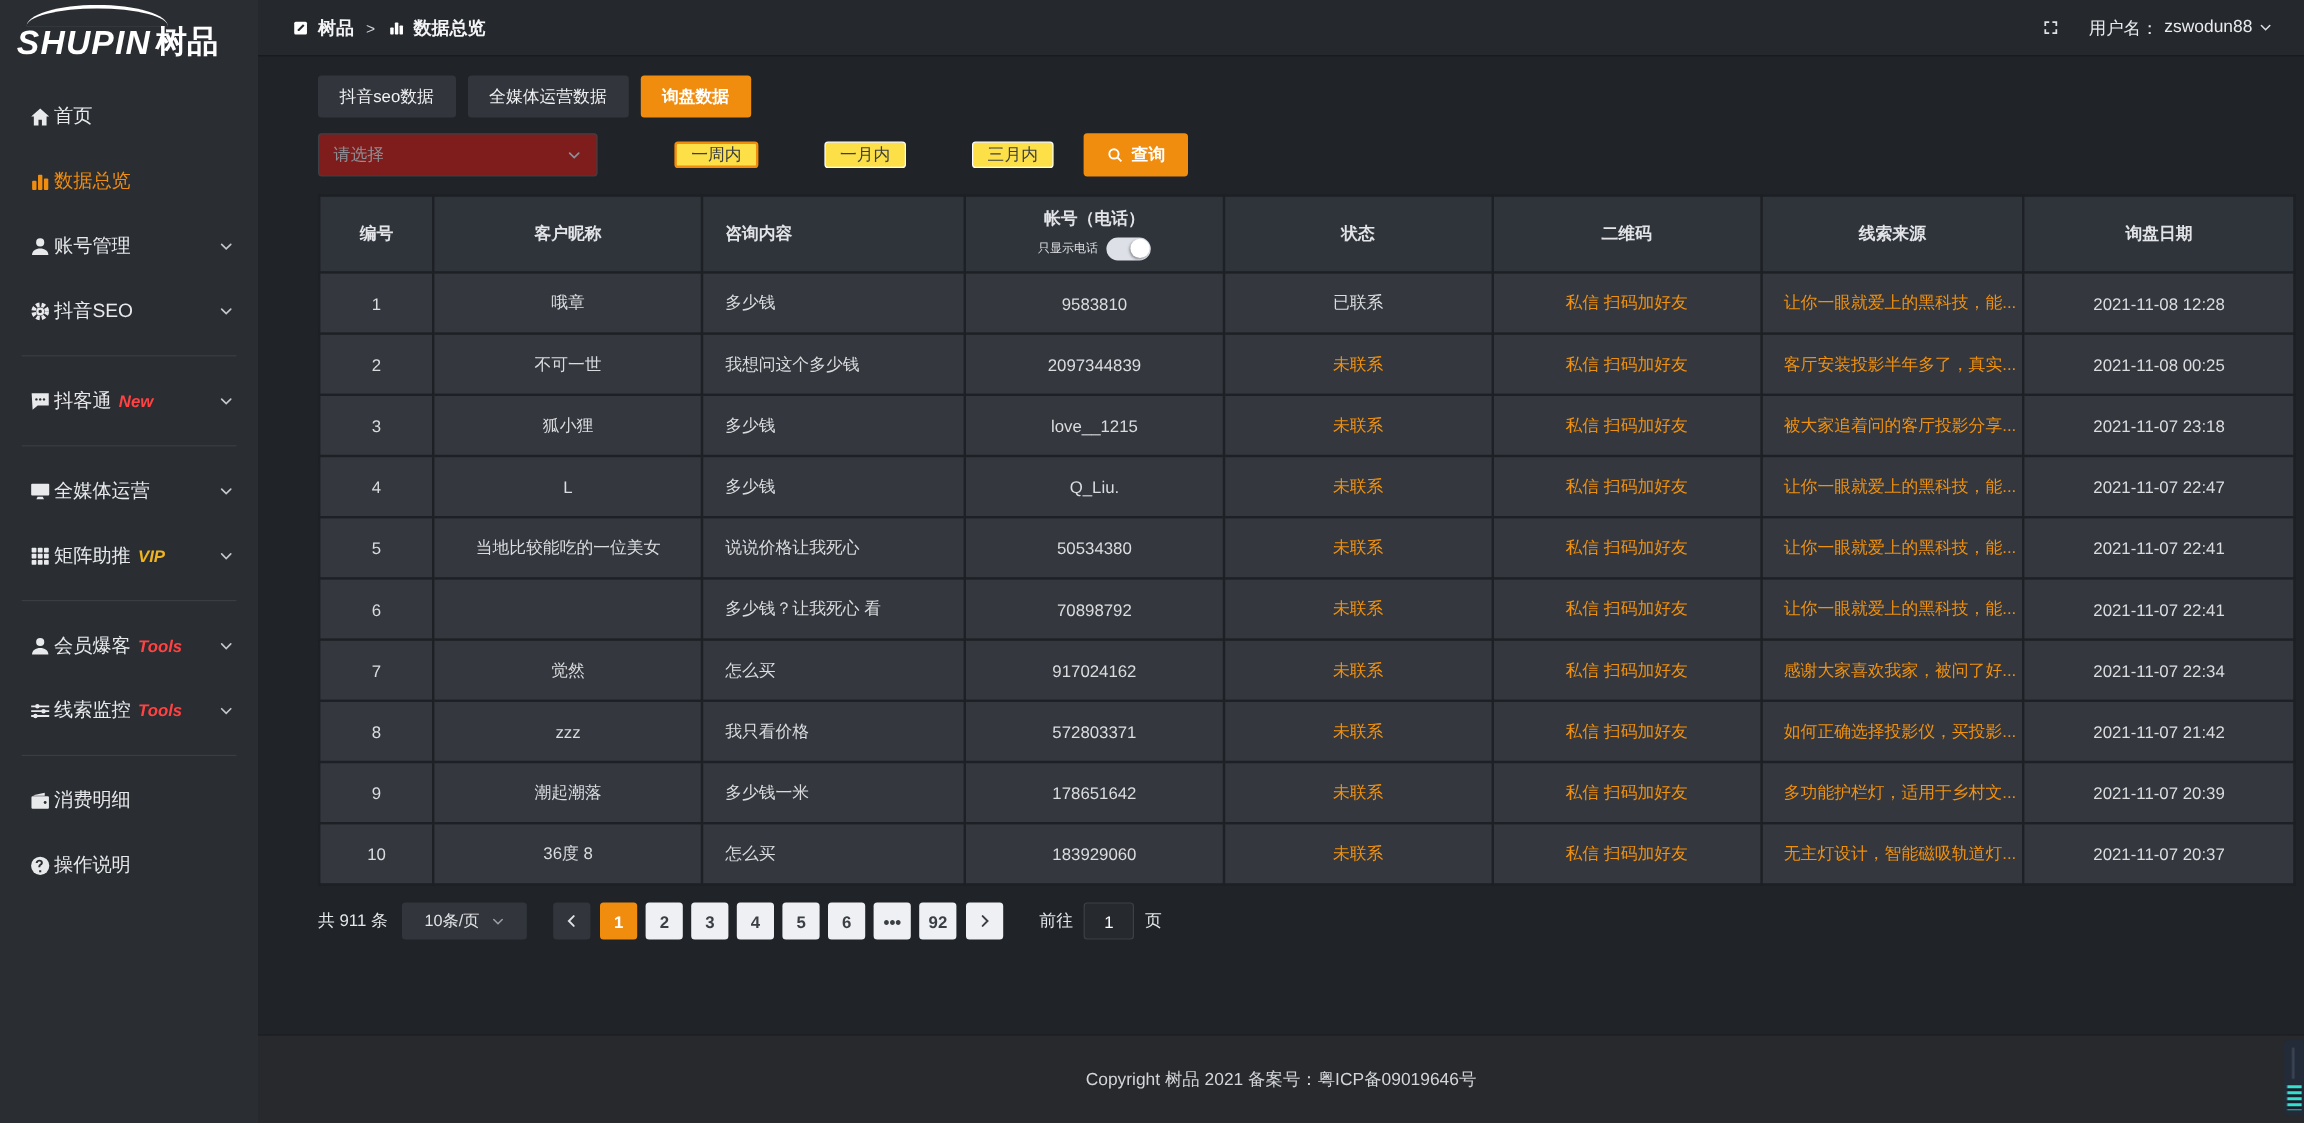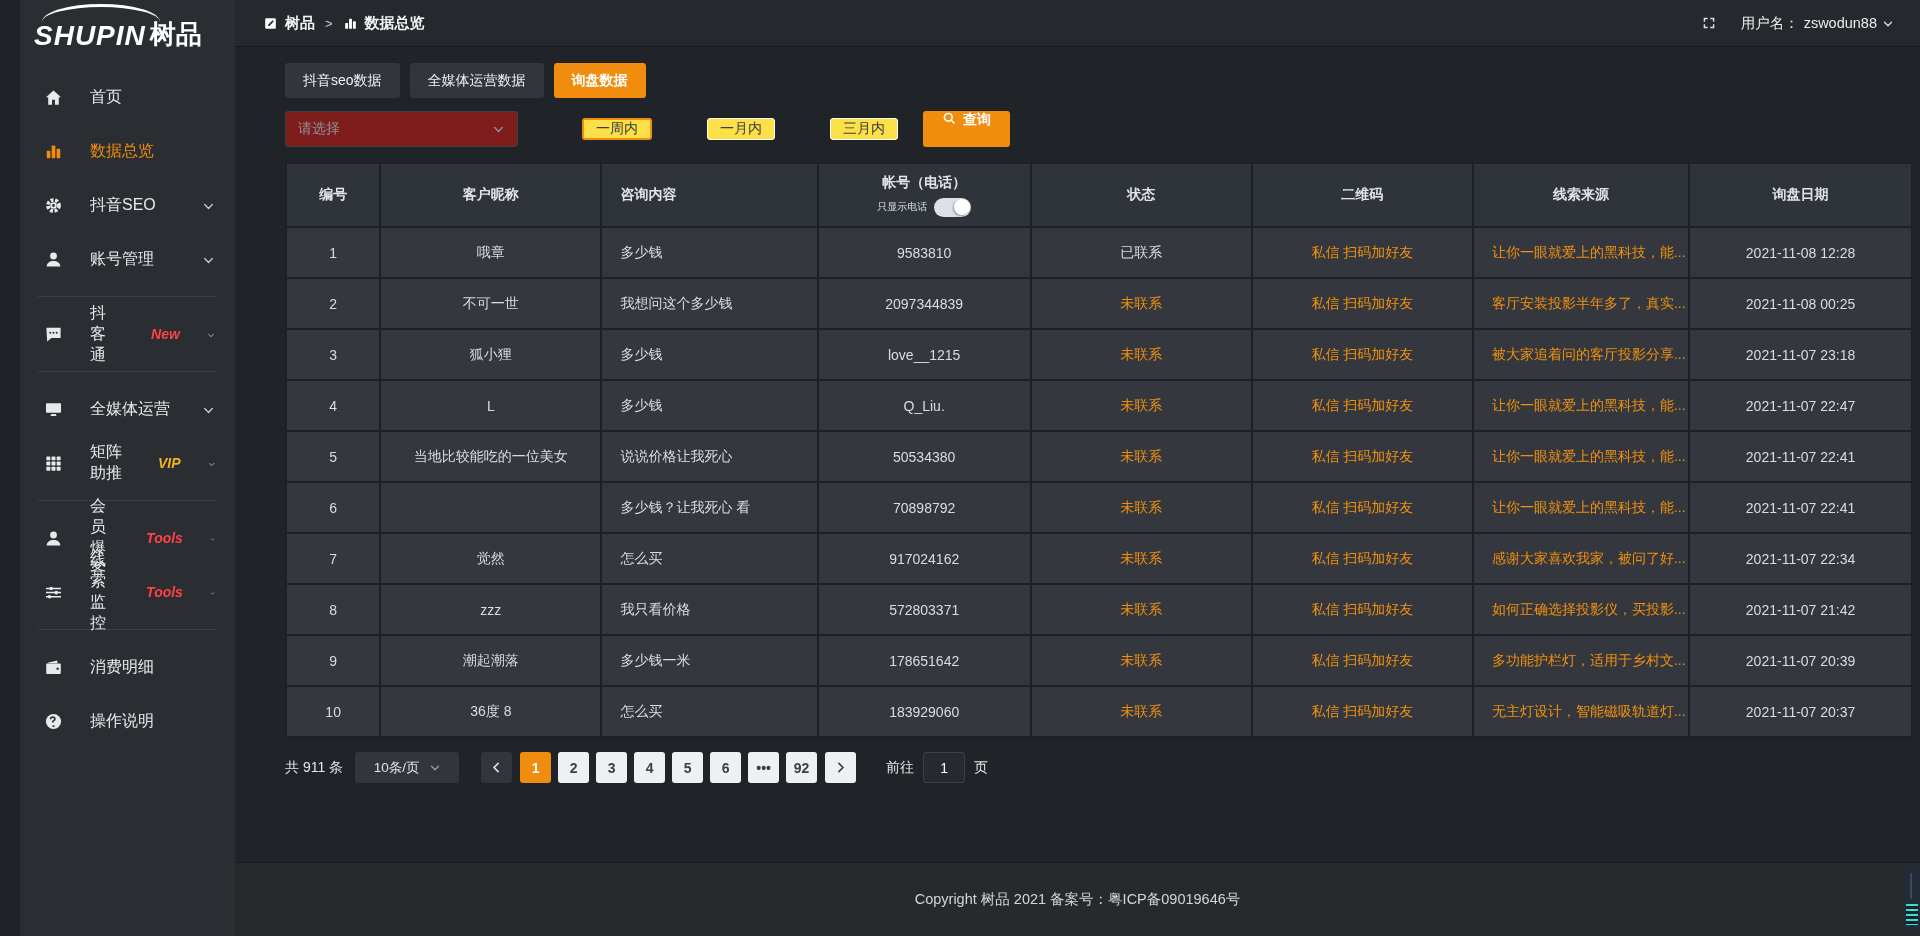--- a/index.html
+++ b/index.html
@@ -2,31 +2,31 @@
 <html><head>
 <meta charset="utf-8">
 <style>
   * { margin:0; padding:0; box-sizing:border-box; }
   html,body { width:1920px; height:936px; overflow:hidden; }
   body {
     font-family:"Liberation Sans","DejaVu Sans",sans-serif;
     background:#1f2226; color:#e4e6e9;
     --accent:#f08c0e; --link:#f0900f; --hot:#ff4242; --vip:#f0b41e;
   }
-  .app { display:flex; width:1920px; height:936px;padding-left:20px; }
+  .app { display:flex; width:1920px; height:936px; }
 
   
   .sidebar { width:215px; background:#2a2d32; flex:none; display:flex; flex-direction:column; }
   .logo { position:relative; height:58px; display:flex; align-items:flex-end; padding:8px 0 6px 14px; cursor:pointer; }
   .logo-arc { position:absolute; top:4px; left:22px; width:118px; height:18px;
     border-top:3px solid #fff; border-radius:50% 50% 0 0 / 100% 100% 0 0; }
   .logo-en { font-weight:800; font-size:28px; letter-spacing:1px; color:#fff; font-style:italic; }
   .logo-cn { font-weight:800; font-size:26px; color:#fff; margin-left:4px; }
   .menu { padding-top:12px; }
-  .menu-item { height:54px; display:flex; align-items:center; gap:27px; padding:0 20px 0 24px;
+  .menu-item { height:54px; display:flex; align-items:center; gap:2px; padding:0 20px 0 24px;
     color:#e7e9eb; font-size:16px; cursor:pointer; }
   .menu-item.active { color:var(--accent); }
   .mi-icon { width:19px; height:19px; flex:none; display:inline-block; }
   .mi-icon svg { width:100%; height:100%; display:block; }
   .mi-badge { font-style:italic; font-weight:bold; font-size:14px; margin-left:4px; }
   .badge-hot { color:var(--hot); } .badge-vip { color:var(--vip); }
   .mi-chevron { margin-left:auto; width:13px; height:13px; color:#c3c6ca; }
   .mi-chevron svg { width:100%; height:100%; }
   .menu-divider { height:1px; background:#3a3e43; margin:10px 18px; }
 
@@ -53,21 +53,21 @@
   .filters { margin-top:13px; display:flex; align-items:center; }
   .select { width:233px; height:36px; background:#7f1d1d; border:1px solid #3d4147; border-radius:3px;
     display:flex; align-items:center; justify-content:space-between; padding:0 12px;
     color:#8d9197; font-size:14px; cursor:pointer; }
   .select .sel-chevron { width:13px; height:13px; color:#8d9197; } .select .sel-chevron svg{ width:100%;height:100%; }
   .ranges { display:flex; gap:11px; margin-left:20px; }
   .range-btn { min-width:61px; height:22px; background:#fde047; color:#3a3d42; border:1px solid #fff;
     border-radius:3px; font-size:14px; padding:0 12px; cursor:pointer; font-family:inherit;margin-left:44px; }
   .range-btn.active { border:2px solid var(--accent); }
   .search-btn { margin-left:25px; height:36px; background:var(--accent); color:#fff; border:none;
-    border-radius:3px; padding:0 19px; font-size:14px; font-weight:bold; display:flex; align-items:flex-start;
+    border-radius:3px; padding:0 19px; font-size:14px; font-weight:bold; display:flex; align-items:center;
     gap:7px; cursor:pointer; font-family:inherit; }
   .search-btn .s-icon { width:14px; height:14px; } .search-btn .s-icon svg { width:100%; height:100%; }
 
   
   .table-wrap { margin-top:15px; }
   table { width:100%; border-collapse:collapse; }
   th, td { border:2px solid #1d2024; }
   thead th { background:#2f333a; color:#e2e4e7; font-size:14px; font-weight:bold; height:64px; text-align:center; }
   tbody td { background:#34383e; color:#dadcdf; font-size:14px; height:51px; text-align:center; }
   td.left, th.left { text-align:left; padding-left:18px; }
@@ -133,38 +133,38 @@
             <svg viewBox="0 0 24 24" fill="currentColor">
               <rect x="3.5" y="11" width="4.6" height="9.5" rx="1"></rect>
               <rect x="9.7" y="4.5" width="4.6" height="16" rx="1"></rect>
               <rect x="15.9" y="8.5" width="4.6" height="12" rx="1"></rect>
             </svg>
           </span>
           <span class="mi-label">数据总览</span>
         </a>
         <a class="menu-item">
           <span class="mi-icon">
+            <svg viewBox="0 0 24 24" fill="currentColor">
+              <circle cx="12" cy="7.6" r="4.3"></circle>
+              <path d="M3.4 20.8c0-4.5 3.9-6.9 8.6-6.9s8.6 2.4 8.6 6.9z"></path>
+            </svg>
+          </span>
+          <span class="mi-label">账号管理</span>
+          <span class="mi-chevron"><svg viewBox="0 0 24 24" fill="none" stroke="currentColor" stroke-width="2.6" stroke-linecap="round">
+              <path d="M5 8.5l7 7 7-7"></path>
+            </svg></span>
+        </a>
+        <a class="menu-item">
+          <span class="mi-icon">
             <svg viewBox="0 0 24 24" fill="none" stroke="currentColor">
               <circle cx="12" cy="12" r="7" stroke-width="4.6" stroke-dasharray="3.6 2.1"></circle>
               <circle cx="12" cy="12" r="3" stroke-width="2.4"></circle>
             </svg>
           </span>
           <span class="mi-label">抖音SEO</span>
-          <span class="mi-chevron"><svg viewBox="0 0 24 24" fill="none" stroke="currentColor" stroke-width="2.6" stroke-linecap="round">
-              <path d="M5 8.5l7 7 7-7"></path>
-            </svg></span>
-        </a>
-        <a class="menu-item">
-          <span class="mi-icon">
-            <svg viewBox="0 0 24 24" fill="currentColor">
-              <circle cx="12" cy="7.6" r="4.3"></circle>
-              <path d="M3.4 20.8c0-4.5 3.9-6.9 8.6-6.9s8.6 2.4 8.6 6.9z"></path>
-            </svg>
-          </span>
-          <span class="mi-label">账号管理</span>
           <span class="mi-chevron"><svg viewBox="0 0 24 24" fill="none" stroke="currentColor" stroke-width="2.6" stroke-linecap="round">
               <path d="M5 8.5l7 7 7-7"></path>
             </svg></span>
         </a>
         <div class="menu-divider"></div>
         <a class="menu-item">
           <span class="mi-icon">
             <svg viewBox="0 0 24 24" fill="currentColor">
               <path d="M3 3.5h18v12.8H9.4L4 20.7z"></path>
               <g fill="#2a2d32">

